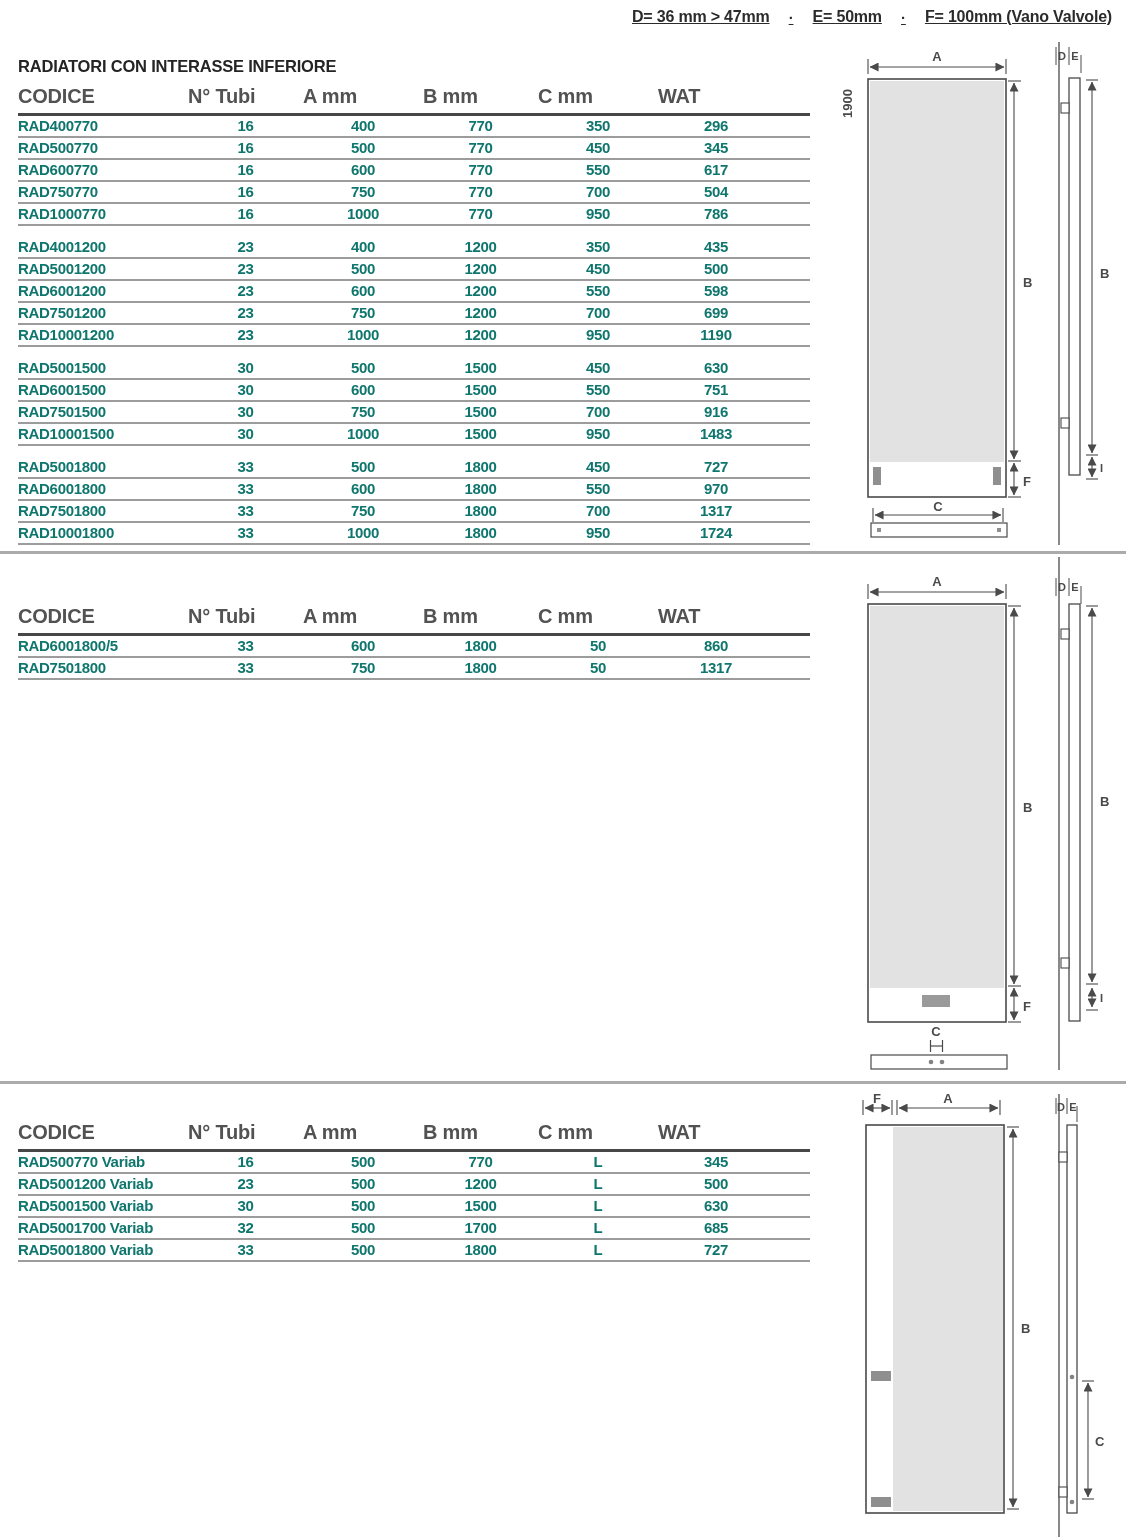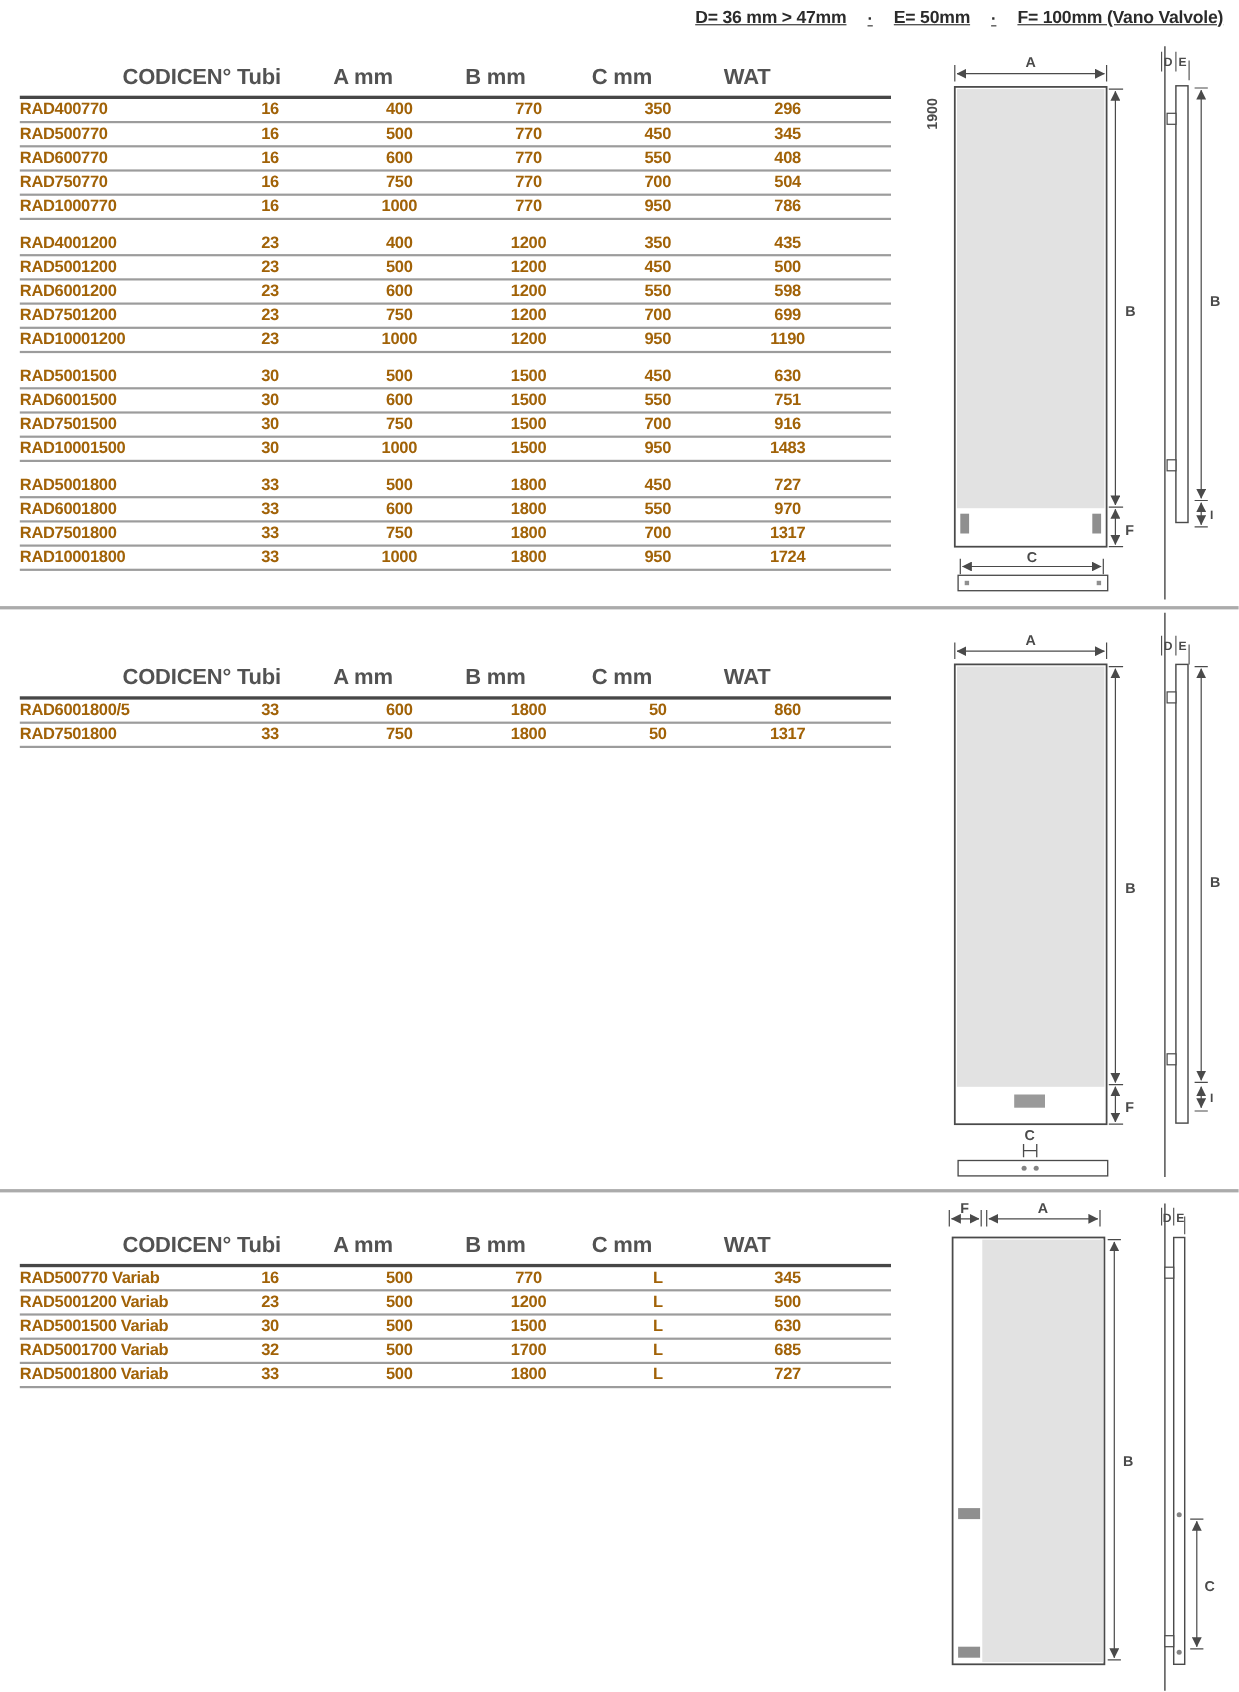--- a/index.html
+++ b/index.html
@@ -20,26 +20,26 @@
   .sec-title{
     font-size:16.5px;font-weight:bold;color:#242424;letter-spacing:-0.2px;
     margin:0 0 7px 0;white-space:nowrap;
   }
   .thead{
     display:grid;grid-template-columns:170px 115px 120px 115px 120px 116px;
     border-bottom:3px solid #474747;padding:2px 0 5px 0;
     font-size:20px;font-weight:bold;color:#525252;letter-spacing:-0.2px;
   }
   .th{}
-  .th.c0{text-align:right;}
+  .th.c0{text-align:left;}
   .tgroup{margin-bottom:11px;}
   .tr{
     display:grid;grid-template-columns:170px 115px 120px 115px 120px 116px;
     border-bottom:2px solid #9c9c9c;height:20px;line-height:20px;
-    font-size:15px;font-weight:bold;color:#a16207;letter-spacing:-0.3px;white-space:nowrap;
+    font-size:15px;font-weight:bold;color:#0f766e;letter-spacing:-0.3px;white-space:nowrap;
   }
   .td{text-align:center;}
   .td.c0{text-align:left;}
   .hr{position:absolute;left:0;width:1126px;height:3px;background:#ababab;}
   #hr1{top:551px;}
   #hr2{top:1081px;}
   svg.diag{position:absolute;}
   svg text{
     font-family:"Liberation Sans","DejaVu Sans",sans-serif;
     font-weight:bold;fill:#4a4a4a;
@@ -50,20 +50,21 @@
 
 <div class="dims-note">
   <span>D= 36 mm &gt; 47mm</span>
   <span class="dot">·</span>
   <span>E= 50mm</span>
   <span class="dot">·</span>
   <span>F= 100mm (Vano Valvole)</span>
 </div>
 
 <div class="section" id="sec1">
+  <div class="sec-title">RADIATORI CON INTERASSE INFERIORE</div>
   <div class="thead">
     <span class="th c0">CODICE</span>
     <span class="th">N° Tubi</span>
     <span class="th">A mm</span>
     <span class="th">B mm</span>
     <span class="th">C mm</span>
     <span class="th">WAT</span>
   </div>
   <div class="tgroup">
       <div class="tr">
@@ -81,21 +82,21 @@
         <span class="td c3">770</span>
         <span class="td c4">450</span>
         <span class="td c5">345</span>
       </div>
       <div class="tr">
         <span class="td c0">RAD600770</span>
         <span class="td c1">16</span>
         <span class="td c2">600</span>
         <span class="td c3">770</span>
         <span class="td c4">550</span>
-        <span class="td c5">408</span>
+        <span class="td c5">617</span>
       </div>
       <div class="tr">
         <span class="td c0">RAD750770</span>
         <span class="td c1">16</span>
         <span class="td c2">750</span>
         <span class="td c3">770</span>
         <span class="td c4">700</span>
         <span class="td c5">504</span>
       </div>
       <div class="tr">

